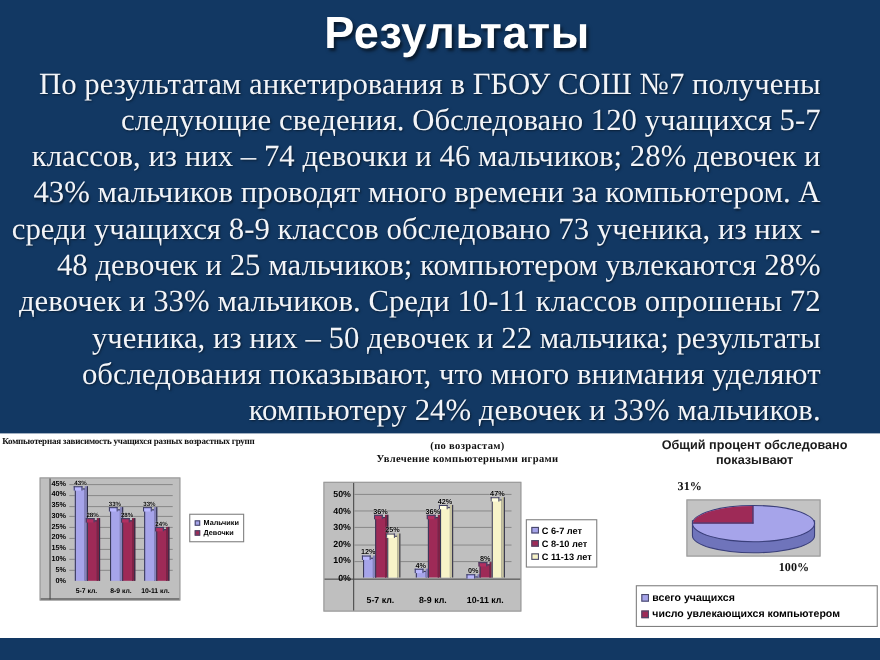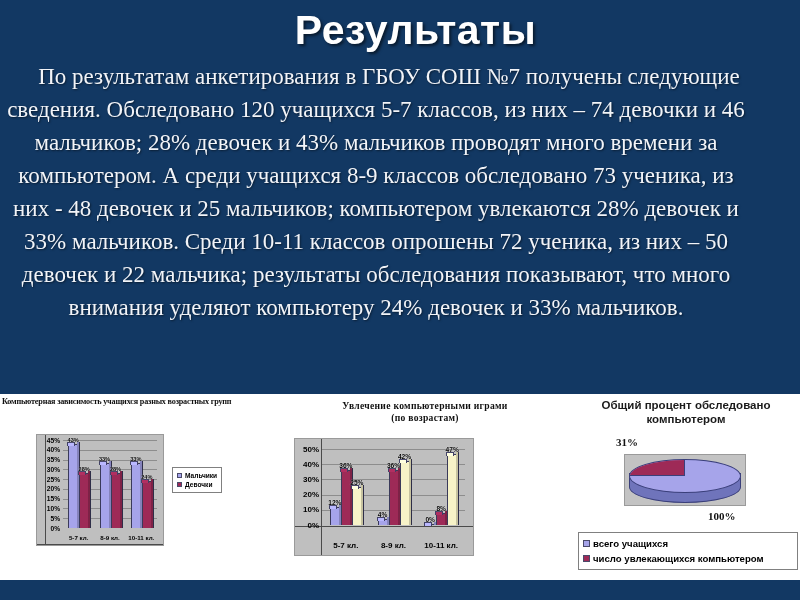--- a/index.html
+++ b/index.html
@@ -40,25 +40,25 @@
     letter-spacing: 0.5px;
     text-shadow: 2px 2px 3px rgba(0,0,0,0.55);
     padding-left: 31px;
   }
 
   .body-text {
     position: absolute;
     left: 6px; top: 60px;
     width: 740px;
     font-family: "Liberation Serif", serif;
-    font-size: 23px;
+    font-size: 28px;
     line-height: 33px;
     color: #f2f4f8;
     text-indent: 26px;
-    text-align: center;
+    text-align: right;
     text-shadow: 1px 1px 2px rgba(0,0,0,0.5);
     white-space: normal;
   }
 
   .divider {
     position: absolute;
     left: 0; top: 411px;
     width: 800px; height: 3px;
     background: #2a6fb0;
   }
@@ -322,22 +322,22 @@
         </div>
         <div class="leg-row" style="line-height: 9px;">
           <span class="swatch" style="width: 5px; height: 5px; background: rgb(158, 42, 87);"></span>
           <span class="leg-label" style="font-size: 6.6px;">Девочки</span>
         </div>
       </div>
     </div>
 
     <div class="chart-panel" id="panel-2">
       <div class="c2-title">
+        <div>(по возрастам)</div>
         <div>Увлечение компьютерными играми</div>
-        <div>(по возрастам)</div>
       </div>
 
       <div class="plot" id="plot2" style="left:12px; top:44px; width:180px; height:118px;">
         <div class="axis-left" style="left:26px;"></div>
         <div class="axis-bottom" style="bottom:28px;"></div>
       <div class="gridline" style="top: 10px; left: 27px; width: 143px;"></div>
           <div class="ytick" style="left: 0px; width: 24px; top: 6.5px; font-size: 8px;">50%</div>
           <div class="gridline" style="top: 25.2px; left: 27px; width: 143px;"></div>
           <div class="ytick" style="left: 0px; width: 24px; top: 21.7px; font-size: 8px;">40%</div>
           <div class="gridline" style="top: 40.4px; left: 27px; width: 143px;"></div>
@@ -390,26 +390,40 @@
           </div>
           <div class="bar-label" style="left: 137.167px; width: 18px; bottom: 43.16px; font-size: 6.6px;">8%</div>
           <div class="bar" style="left: 152.167px; width: 10px; height: 71.44px; bottom: 30px; background: rgb(247, 243, 200);">
             <div class="bar-top" style="background: rgb(247, 243, 200); filter: brightness(1.12);"></div>
             <div class="bar-side" style="background: rgb(247, 243, 200); filter: brightness(0.8);"></div>
           </div>
           <div class="bar-label" style="left: 148.167px; width: 18px; bottom: 102.44px; font-size: 6.6px;">47%</div>
           <div class="xtick" style="left: 116.333px; width: 59.6667px; bottom: 4px; font-size: 8px; line-height: 10px;">10-11 кл.</div>
         </div>
 
+      <div class="legend" id="legend2" style="left:196px; top:78px;">
+        <div class="leg-row" style="line-height: 12px;">
+          <span class="swatch" style="width: 6.5px; height: 6.5px; background: rgb(166, 164, 234);"></span>
+          <span class="leg-label" style="font-size: 8.4px;">С 6-7 лет</span>
+        </div>
+        <div class="leg-row" style="line-height: 12px;">
+          <span class="swatch" style="width: 6.5px; height: 6.5px; background: rgb(158, 42, 87);"></span>
+          <span class="leg-label" style="font-size: 8.4px;">С 8-10 лет</span>
+        </div>
+        <div class="leg-row" style="line-height: 12px;">
+          <span class="swatch" style="width: 6.5px; height: 6.5px; background: rgb(247, 243, 200);"></span>
+          <span class="leg-label" style="font-size: 8.4px;">С 11-13 лет</span>
+        </div>
+      </div>
     </div>
 
     <div class="chart-panel" id="panel-3">
       <div class="c3-title">
         <div>Общий процент обследовано</div>
-        <div>компьютером</div>
+        <div>показывают</div>
       </div>
 
       <div class="pie-wrap">
         <div class="pie-side"></div>
         <div class="pie-top">
           <div class="pie-slice"></div>
         </div>
       </div>
       <div class="pie-pct" id="pie-pct-a">31%</div>
       <div class="pie-pct" id="pie-pct-b">100%</div>

